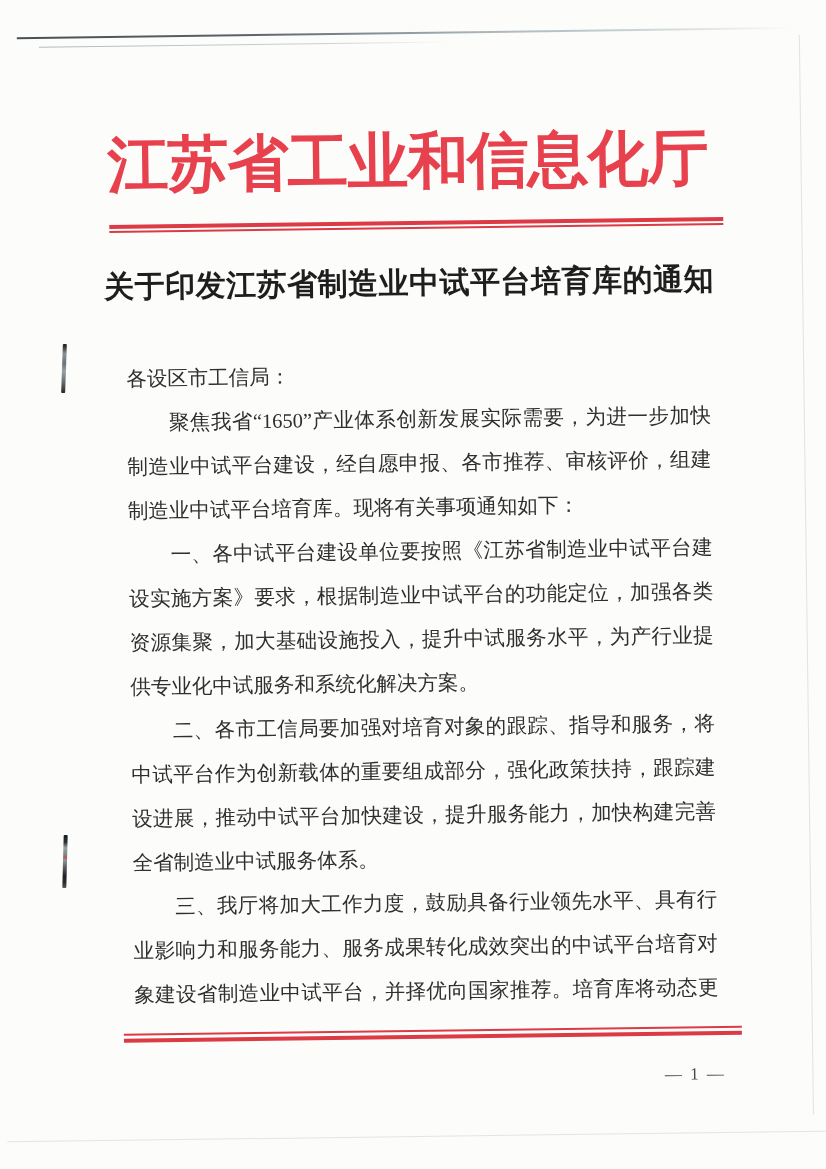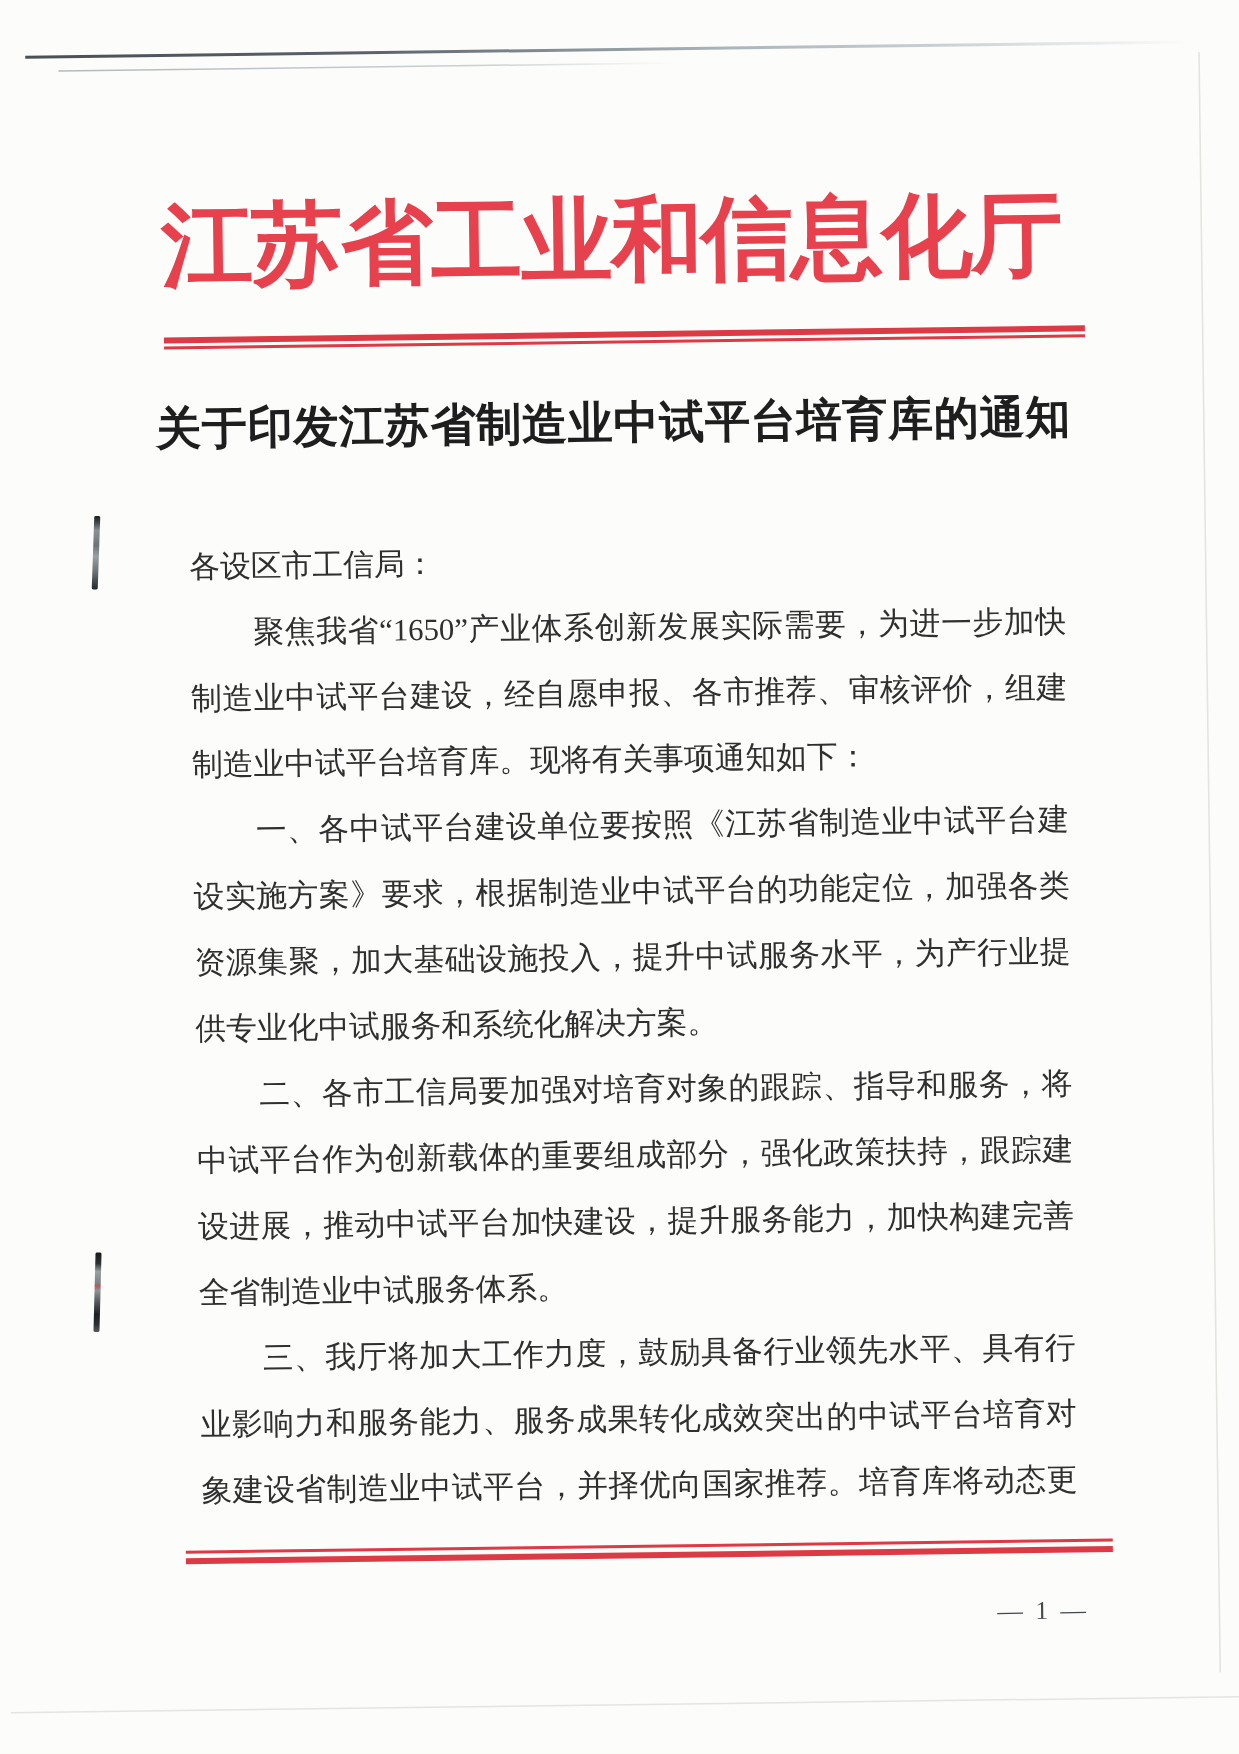--- a/index.html
+++ b/index.html
@@ -1,19 +1,19 @@
 <!DOCTYPE html>
 <html><head>
 <meta charset="utf-8">
 <style>
   html,body{margin:0;padding:0;}
   .stage{
     position:relative;
     width:826px;height:1169px;
-    background:#fef9c3;
+    background:#bef264;
     overflow:hidden;
     font-family:"Liberation Serif","DejaVu Serif",serif;
   }
   .paper{
     position:absolute;inset:0;
     background:#fcfcfa;
   }
   
   .content{
     position:absolute;inset:0;

